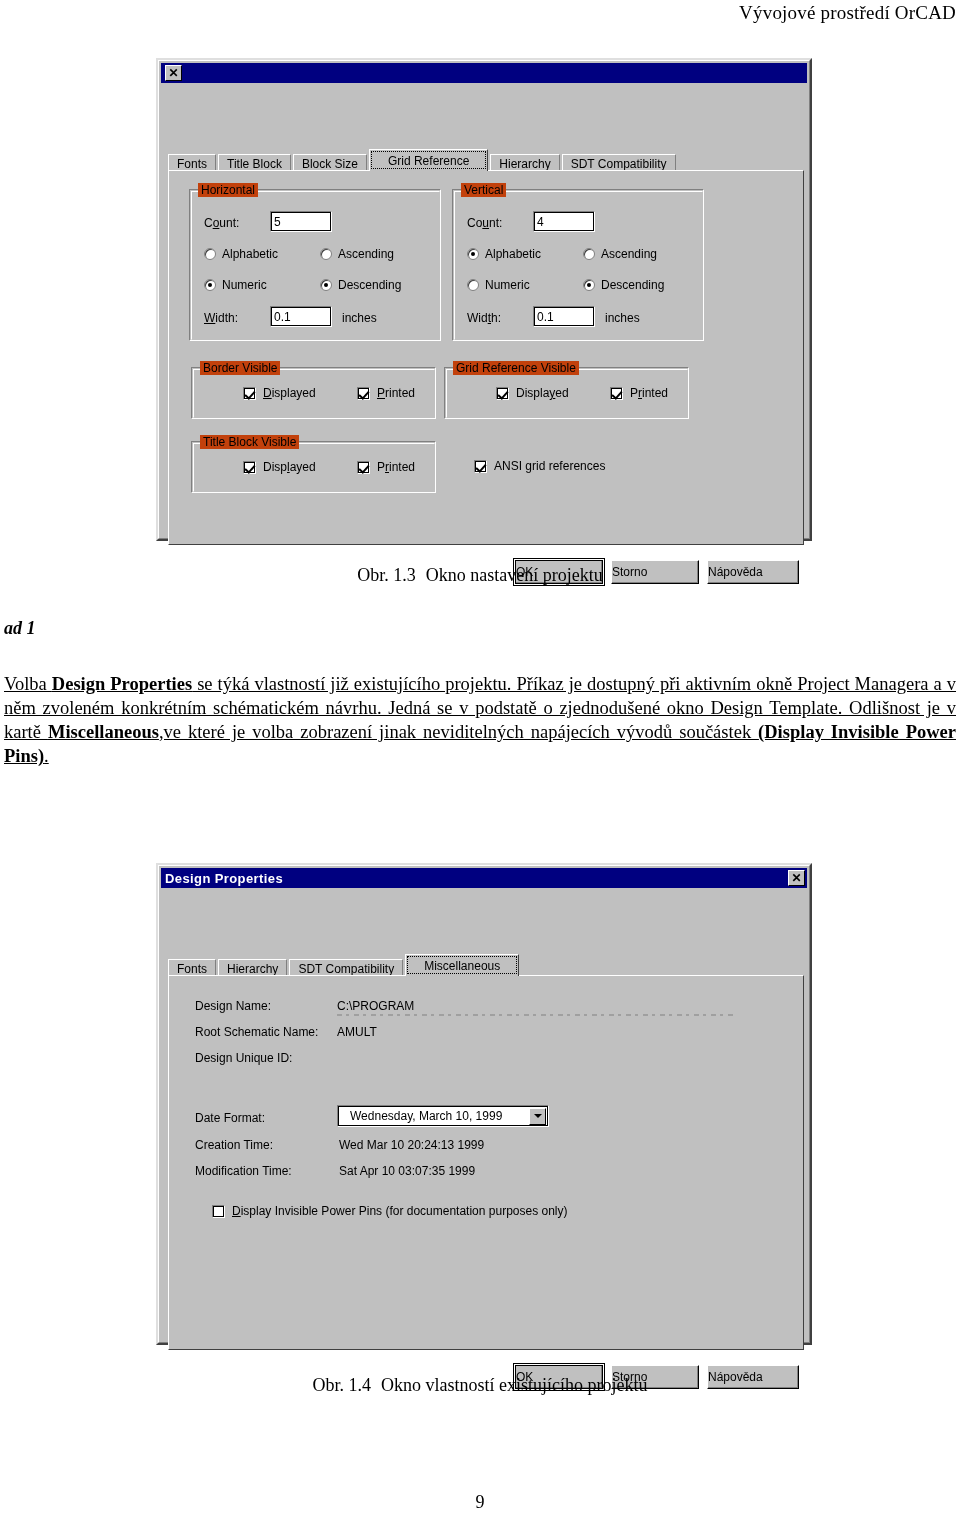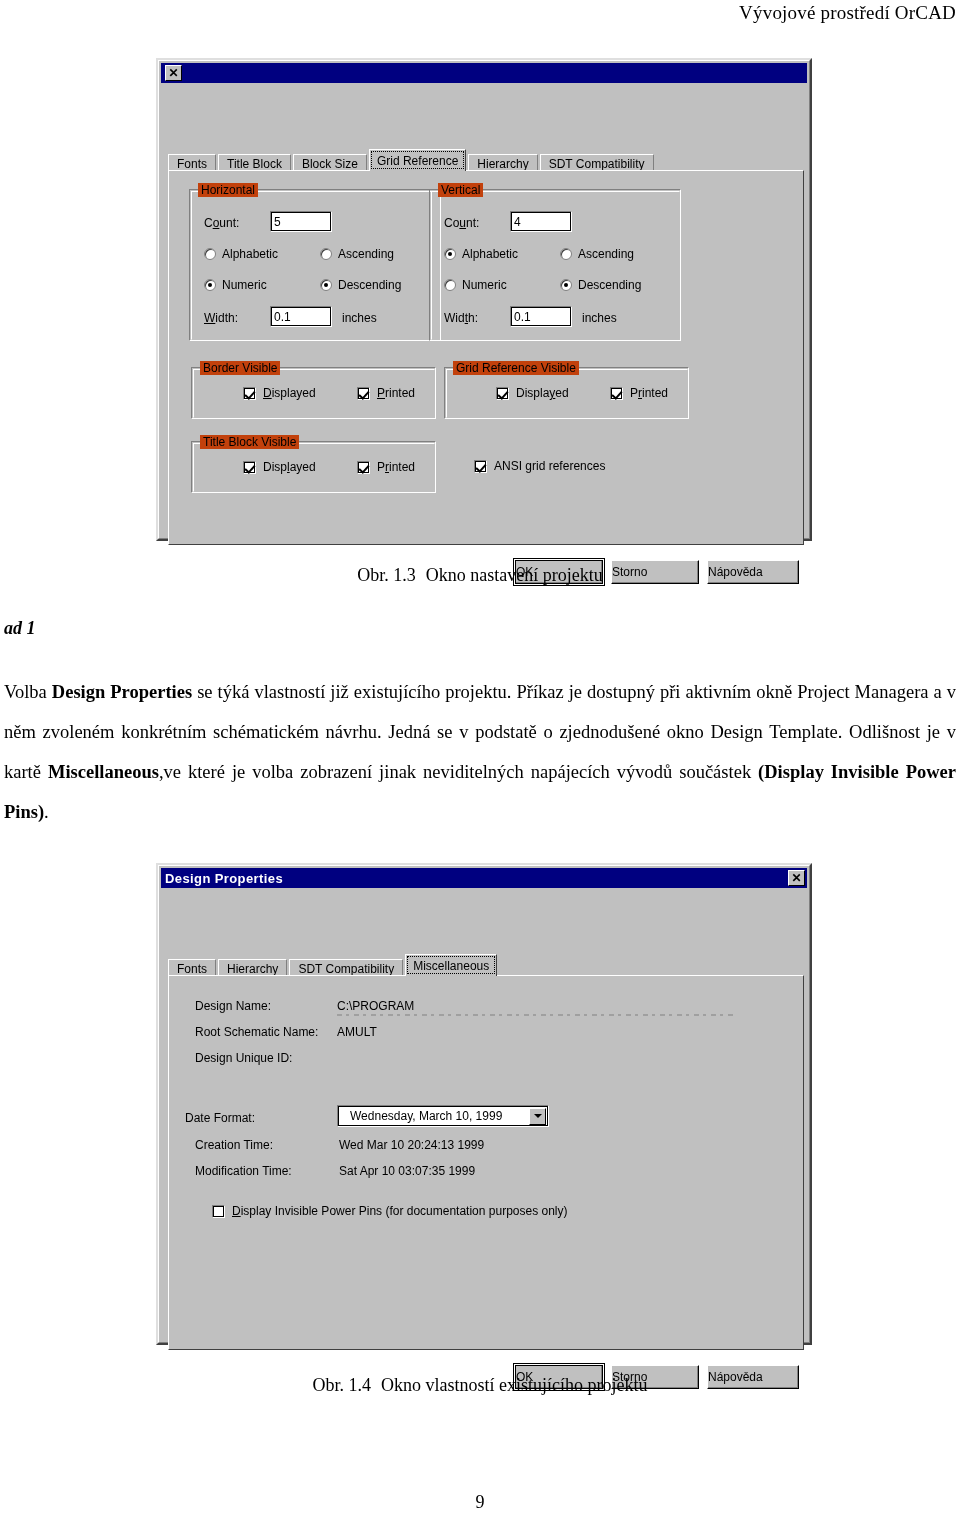--- a/index.html
+++ b/index.html
@@ -48,22 +48,23 @@
     font-weight: bold;
     font-size: 18px;
   }
 
   .para {
     position: absolute;
     left: 4px;
     width: 952px;
     font-family: "Liberation Serif", serif;
     font-size: 18.5px;
-    line-height: 40px;
+    line-height: 24px;
     text-align: justify;
+    text-decoration: underline;
   }
   .para b { font-weight: bold; }
 
   .pagenum {
     position: absolute;
     width: 960px;
     text-align: center;
     font-family: "Liberation Serif", serif;
     font-size: 18px;
   }
@@ -151,21 +152,21 @@
     font-family: "Liberation Sans", sans-serif;
     font-size: 12px;
     white-space: nowrap;
     position: relative;
     top: 2px;
     cursor: default;
   }
   .tab.active {
     height: 22px;
     top: 0px;
-    padding: 0 7px;
+    padding: 0 18px;
     border-top: 1px solid #ffffff;
     border-left: 1px solid #ffffff;
     border-right: 1px solid #404040;
     z-index: 3;
     outline: 1px dotted #000;
     outline-offset: -3px;
   }
 
   .tabpage {
     position: absolute;
@@ -445,21 +446,21 @@
       </div>
       <div class="lbl" style="left:14px; top:121px;">
         <u>W</u>idth:
       </div>
       <div class="txtfield" style="left:80px; top:116px; width:62px; height:21px;">
         <span>0.1</span>
       </div>
       <div class="lbl" style="left:152px; top:121px;">inches</div>
     </div>
 
-    <div class="grp" style="left:260px; top:18px; width:252px; height:152px;padding-left:24px;">
+    <div class="grp" style="left:283px; top:18px; width:252px; height:152px;padding-left:24px;">
       <div class="grp-title">Vertical</div>
       <div class="lbl" style="left:14px; top:26px;">
         Co<u>u</u>nt:
       </div>
       <div class="txtfield" style="left:80px; top:21px; width:62px; height:21px;">
         <span>4</span>
       </div>
       <div class="radio on" style="left:14px; top:57px;">
         <span class="dot"></span>
         <span>Alphabetic</span>
@@ -579,21 +580,21 @@
     <div class="lbl" style="left:26px; top:23px;">Design Name:</div>
     <div class="fieldval" style="left:168px; top:23px;">C:\PROGRAM</div>
     <div class="ghostline" style="left:168px; top:38px; width:400px;"></div>
 
     <div class="lbl" style="left:26px; top:49px;">Root Schematic Name:</div>
     <div class="fieldval" style="left:168px; top:49px;">AMULT</div>
 
     <div class="lbl" style="left:26px; top:75px;">Design Unique ID:</div>
     <div class="fieldval" style="left:168px; top:75px;"></div>
 
-    <div class="lbl" style="left:16px; top:135px;">Date Format:</div>
+    <div class="lbl" style="left:26px; top:135px;">Date Format:</div>
     <div class="combo" style="left:168px; top:129px; width:212px; height:22px;">
       <span class="val">Wednesday, March 10, 1999</span>
       <span class="arrow">
           <i></i>
         </span>
     </div>
 
     <div class="lbl" style="left:26px; top:162px;">Creation Time:</div>
     <div class="fieldval" style="left:170px; top:162px;">Wed Mar 10 20:24:13 1999</div>
 

